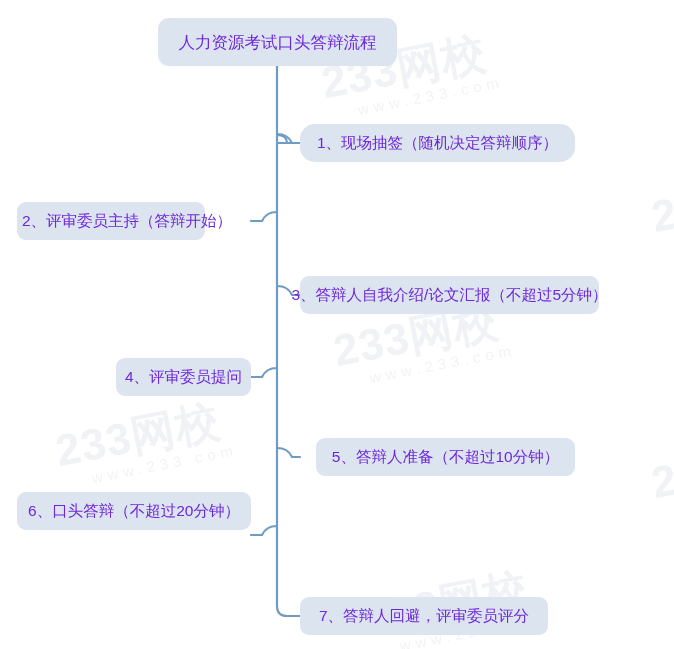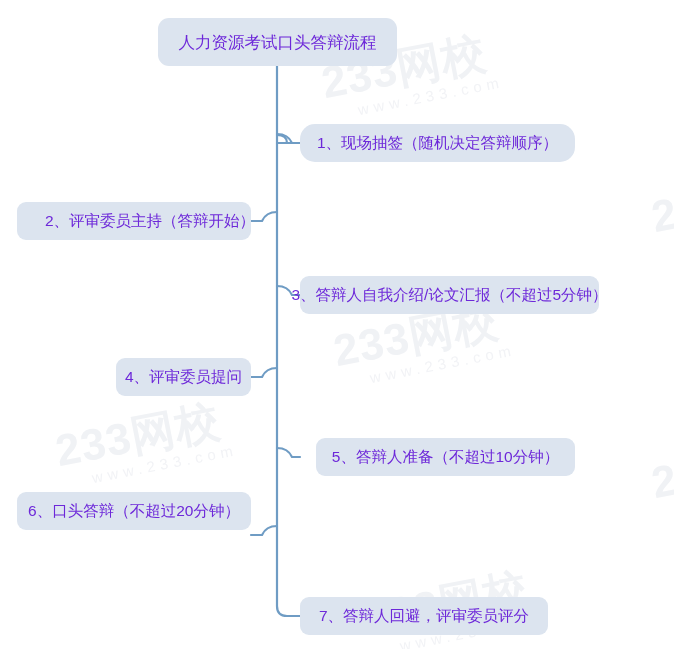--- a/index.html
+++ b/index.html
@@ -133,21 +133,21 @@
   </svg>
 
   <div class="node root" style="left:158px; top:18px; width:239px;">
     <span>人力资源考试口头答辩流程</span>
   </div>
 
   <div class="node" style="left:300px; top:124px; width:275px;border-radius:15px;">
     <span>1、现场抽签（随机决定答辩顺序）</span>
   </div>
 
-  <div class="node" style="left:17px; top:202px; width:234px;padding-left:48px;">
+  <div class="node" style="left:17px; top:202px; width:188px;padding-left:48px;">
     <span>2、评审委员主持（答辩开始）</span>
   </div>
 
   <div class="node" style="left:300px; top:276px; width:299px;">
     <span>3、答辩人自我介绍/论文汇报（不超过5分钟）</span>
   </div>
 
   <div class="node" style="left:116px; top:358px; width:135px;justify-content:center;">
     <span>4、评审委员提问</span>
   </div>

